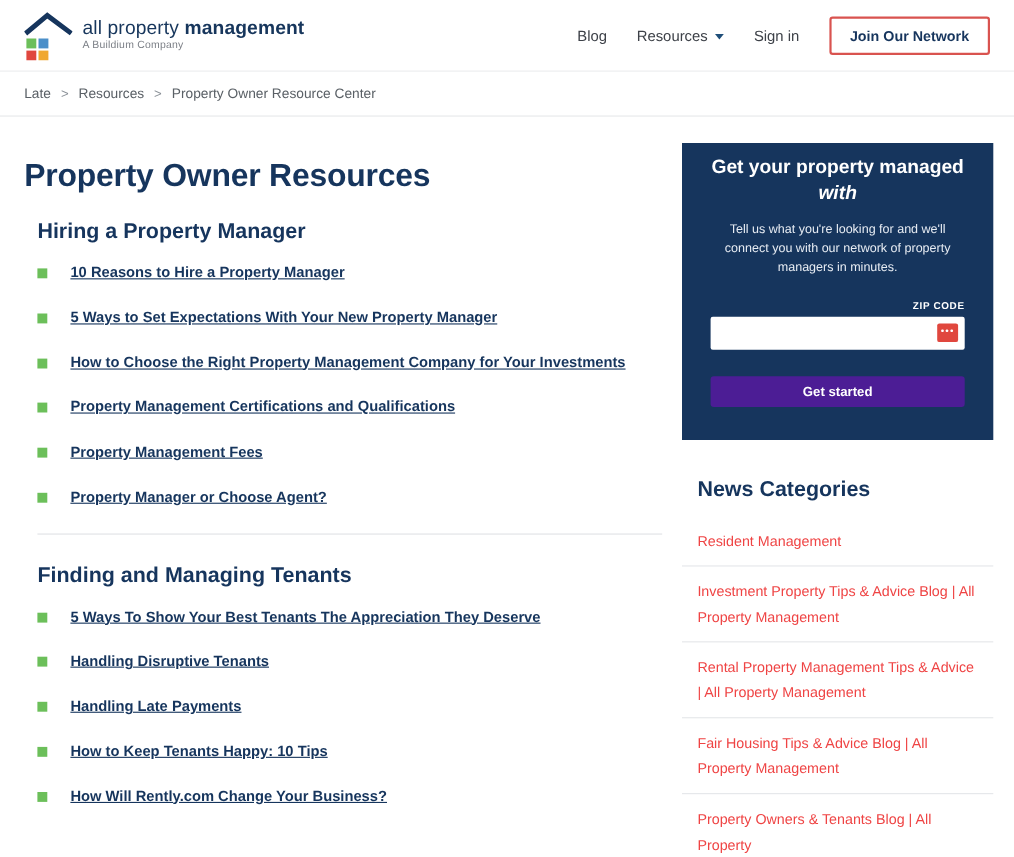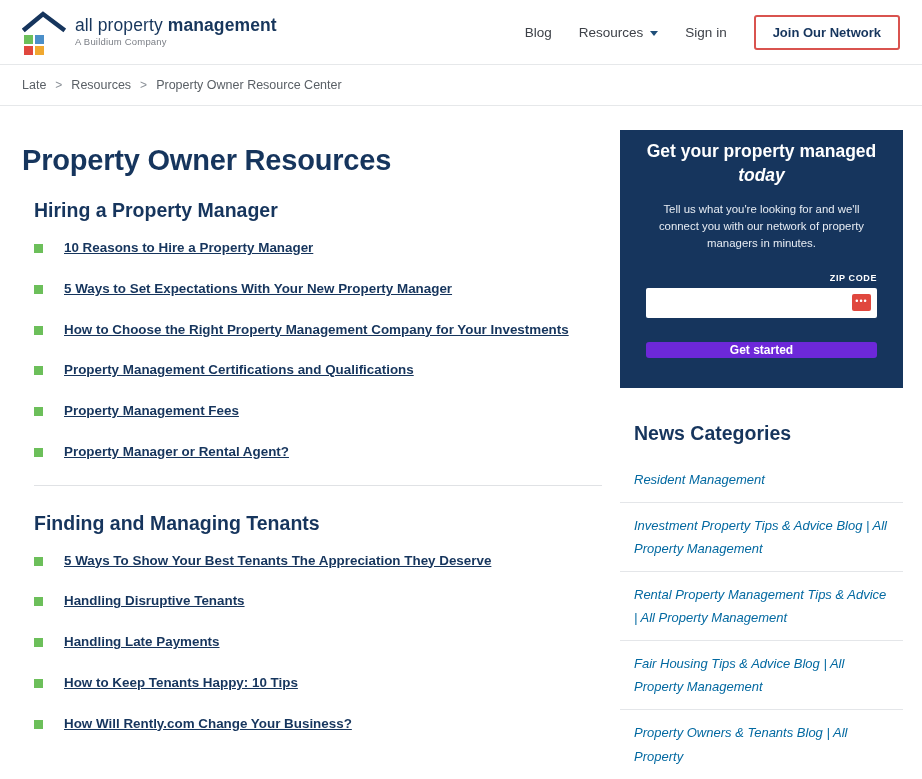--- a/index.html
+++ b/index.html
@@ -210,22 +210,22 @@
   .zip-badge span {
     color: #fff;
     font-size: 9px;
     letter-spacing: 1px;
     line-height: 1;
     margin-top: -1px;
   }
   .get-started {
     margin-top: 24px;
     width: 100%;
-    height: 16px;
-    background: #6d28d9;
+    height: 28px;
+    background: #4c1d95;
     color: #ffffff;
     border: none;
     border-radius: 3px;
     font-size: 12px;
     font-weight: bold;
     cursor: pointer;
     font-family: "Liberation Sans", sans-serif;
   }
 
   
@@ -234,25 +234,24 @@
     color: #16355d;
     font-weight: bold;
     margin: 34px 0 12px 14px;
   }
   .news-list { list-style: none; margin: 0; padding: 0; }
   .news-list li { border-bottom: 1px solid #e4e6e9; }
   .news-link {
     display: block;
     padding: 11px 14px 11px 14px;
     font-size: 13px;
-    color: #0369a1;
+    color: #ef4444;
     text-decoration: none;
     line-height: 1.78;
     cursor: pointer;
-    font-style: italic;
   }
 </style>
 </head>
 <body>
 
 <div class="header">
   <div class="logo-block">
     <div class="logo-mark">
       <svg width="44" height="44" viewBox="0 0 44 44" aria-hidden="true">
         <path d="M3 18 L21 3 L41 18" fill="none" stroke="#16355d" stroke-width="4.5" stroke-linecap="square"></path>
@@ -315,21 +314,21 @@
       <li>
         <span class="bullet"></span>
         <a class="list-link">Property Management Certifications and Qualifications</a>
       </li>
       <li>
         <span class="bullet"></span>
         <a class="list-link">Property Management Fees</a>
       </li>
       <li>
         <span class="bullet"></span>
-        <a class="list-link">Property Manager or Rental Agent?</a>
+        <a class="list-link">Property Manager or Choose Agent?</a>
       </li>
     </ul>
 
     <hr class="divider">
 
     <h2 class="section-title">Finding and Managing Tenants</h2>
     <ul class="link-list">
       <li>
         <span class="bullet"></span>
         <a class="list-link">5 Ways To Show Your Best Tenants The Appreciation They Deserve</a>
@@ -351,21 +350,21 @@
         <a class="list-link">How Will Rently.com Change Your Business?</a>
       </li>
     </ul>
   </div>
 
   <div class="side-col">
 
     <div class="promo">
       <div class="promo-title">
         <span>Get your property managed</span><br>
-        <em>today</em>
+        <em>with</em>
       </div>
       <div class="promo-sub">Tell us what you're looking for and we'll connect you with our network of property managers in minutes.</div>
       <div class="zip-label">ZIP CODE</div>
       <div class="zip-wrap">
         <input class="zip-input" type="text" placeholder="" style="">
         <span class="zip-badge">
           <span>•••</span>
         </span>
       </div>
       <button class="get-started">Get started</button>

